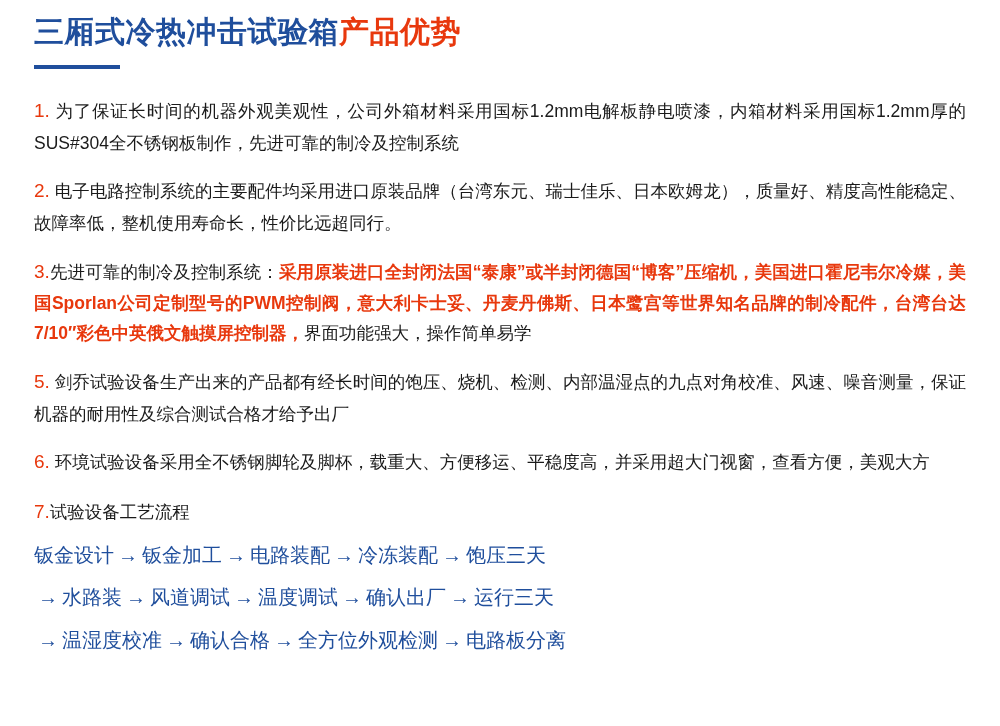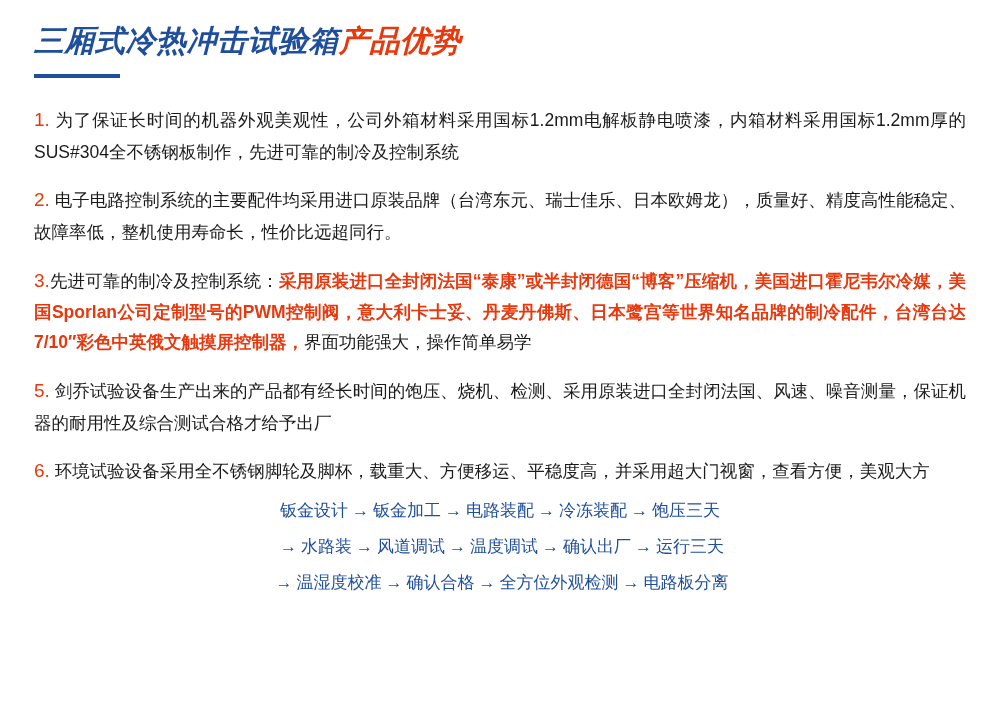--- a/index.html
+++ b/index.html
@@ -17,22 +17,21 @@
   .page {
     position: relative;
     width: 1000px;
     height: 726px;
     box-sizing: border-box;
     padding: 0 34px;
   }
 
   
   .title-block {
-    padding-top: 21px;
-    font-style: italic;
+    padding-top: 12px;
   }
   .title {
     font-size: 30px;
     font-weight: bold;
     letter-spacing: 0.5px;
     line-height: 1.3;
     white-space: nowrap;
   }
   .title .t-blue { color: #1f4e9c; }
   .title .t-red  { color: #e8380d; }
@@ -62,23 +61,22 @@
   }
   .hl {
     color: #e8380d;
     font-weight: bold;
   }
 
   
   .flow {
     margin-top: 4px;
     color: #1f4e9c;
-    font-size: 17px;
+    font-size: 20px;
     line-height: 2.12;
-    text-align: center;
   }
   .flow-row {
     display: block;
     white-space: nowrap;
   }
   .flow-step { color: #1f4e9c; }
   .flow-arrow { color: #1f4e9c; padding: 0 4px; }
 </style>
 </head>
 <body>
@@ -101,27 +99,30 @@
     <p class="item">
       <span class="num">2.</span><span> 电子电路控制系统的主要配件均采用进口原装品牌（台湾东元、瑞士佳乐、日本欧姆龙），质量好、精度高性能稳定、故障率低，整机使用寿命长，性价比远超同行。</span>
     </p>
 
     <p class="item">
       <span class="num">3.</span><span>先进可靠的制冷及控制系统：</span><span class="hl">采用原装进口全封闭法国“泰康”或半封闭德国“博客”压缩机，美国进口霍尼韦尔冷媒，美国Sporlan公司定制型号的PWM控制阀，意大利卡士妥、丹麦丹佛斯、日本鹭宫等世界知名品牌的制冷配件，台湾台达7/10″彩色中英俄文触摸屏控制器，</span><span>界面功能强大，操作简单易学</span>
     </p>
 
 
     <p class="item">
-      <span class="num">5.</span><span> 剑乔试验设备生产出来的产品都有经长时间的饱压、烧机、检测、采用原装进口全封闭法国、风速、噪音测量，保证机器的耐用性及综合测试合格才给予出厂</span>
+      <span class="num">5.</span><span> 剑乔试验设备生产出来的产品都有经长时间的饱压、烧机、检测、内部温湿点的九点对角校准、风速、噪音测量，保证机器的耐用性及综合测试合格才给予出厂</span>
     </p>
 
     <p class="item">
       <span class="num">6.</span><span> 环境试验设备采用全不锈钢脚轮及脚杯，载重大、方便移运、平稳度高，并采用超大门视窗，查看方便，美观大方</span>
     </p>
 
+    <p class="item">
+      <span class="num">7.</span><span>试验设备工艺流程</span>
+    </p>
 
   </div>
 
   <div class="flow">
 
     <div class="flow-row">
       <span class="flow-step">钣金设计</span><span class="flow-arrow">→</span><span class="flow-step">钣金加工</span><span class="flow-arrow">→</span><span class="flow-step">电路装配</span><span class="flow-arrow">→</span><span class="flow-step">冷冻装配</span><span class="flow-arrow">→</span><span class="flow-step">饱压三天</span>
     </div>
 
     <div class="flow-row">

